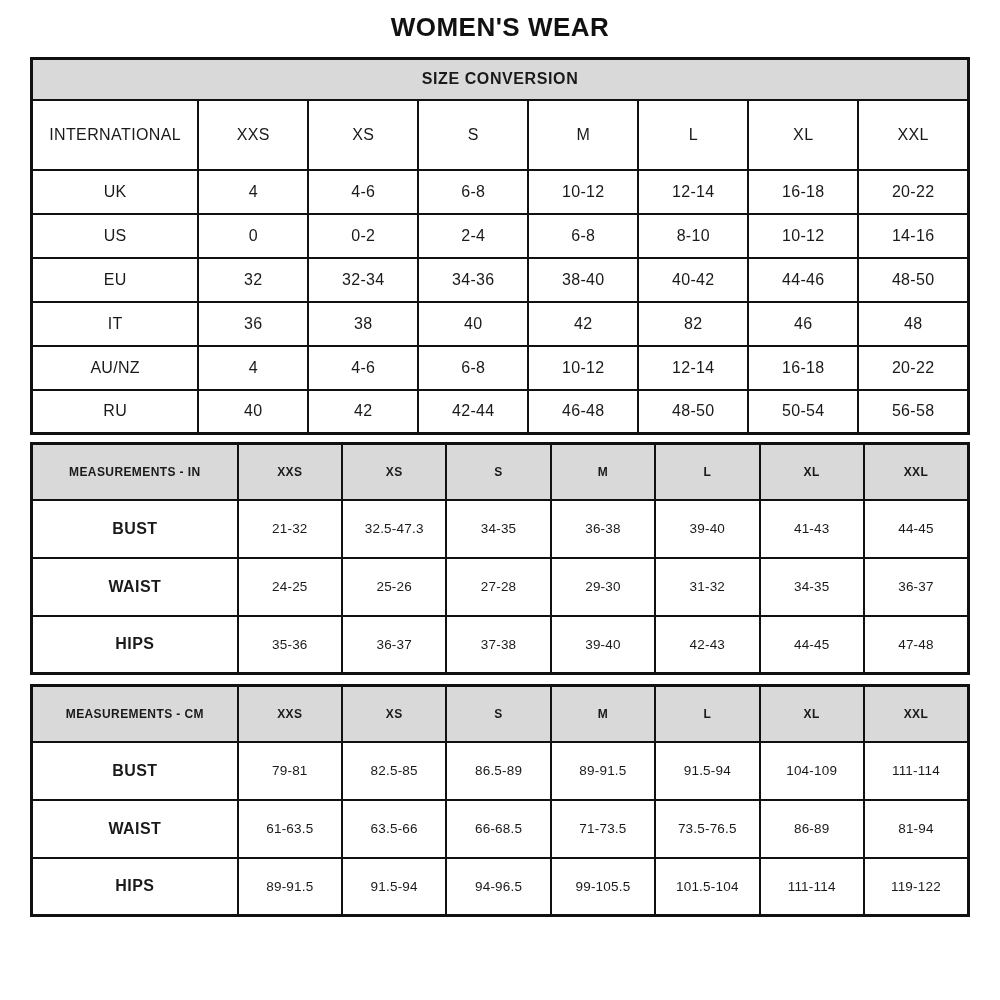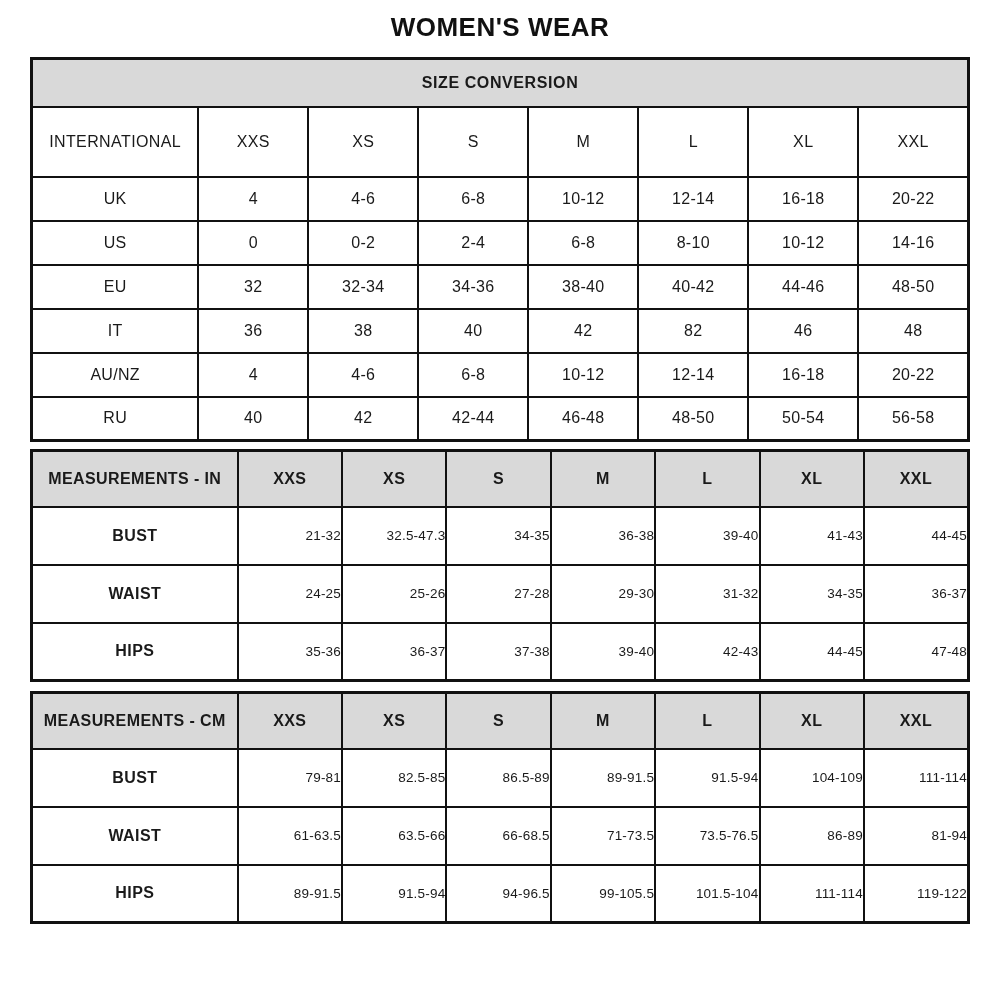--- a/index.html
+++ b/index.html
@@ -31,21 +31,21 @@
   td {
     border: 2px solid #111111;
     text-align: center;
     vertical-align: middle;
     overflow: hidden;
     white-space: nowrap;
   }
   
   .table-size { margin-bottom: 7px; }
   .table-size .caption-row td {
-    height: 48px;
+    height: 41px;
     background: #d9d9d9;
     font-weight: 700;
     font-size: 16px;
     letter-spacing: 0.6px;
   }
   .table-size .header-row td {
     height: 70px;
     font-size: 16px;
     font-weight: 400;
     letter-spacing: 0.4px;
@@ -54,35 +54,34 @@
     height: 44px;
     font-size: 16px;
     letter-spacing: 0.3px;
   }
   
   .table-meas { margin-bottom: 9px; }
   .table-meas .header-row td {
     height: 56px;
     background: #d9d9d9;
     font-weight: 700;
-    font-size: 16px;
+    font-size: 12px;
     letter-spacing: 0.4px;
     text-align: center;
   }
   .table-meas tbody td.row-label {
     height: 58px;
     font-size: 16px;
     font-weight: 700;
     letter-spacing: 0.4px;
   }
   .table-meas tbody td.cell-value {
     height: 58px;
     font-size: 13.5px;
     letter-spacing: 0.2px;
-    text-align: right;
   }
 </style>
 </head>
 <body>
 
 <div class="page">
 
   <div class="page-title">WOMEN'S WEAR</div>
 
   <table class="table-size">

